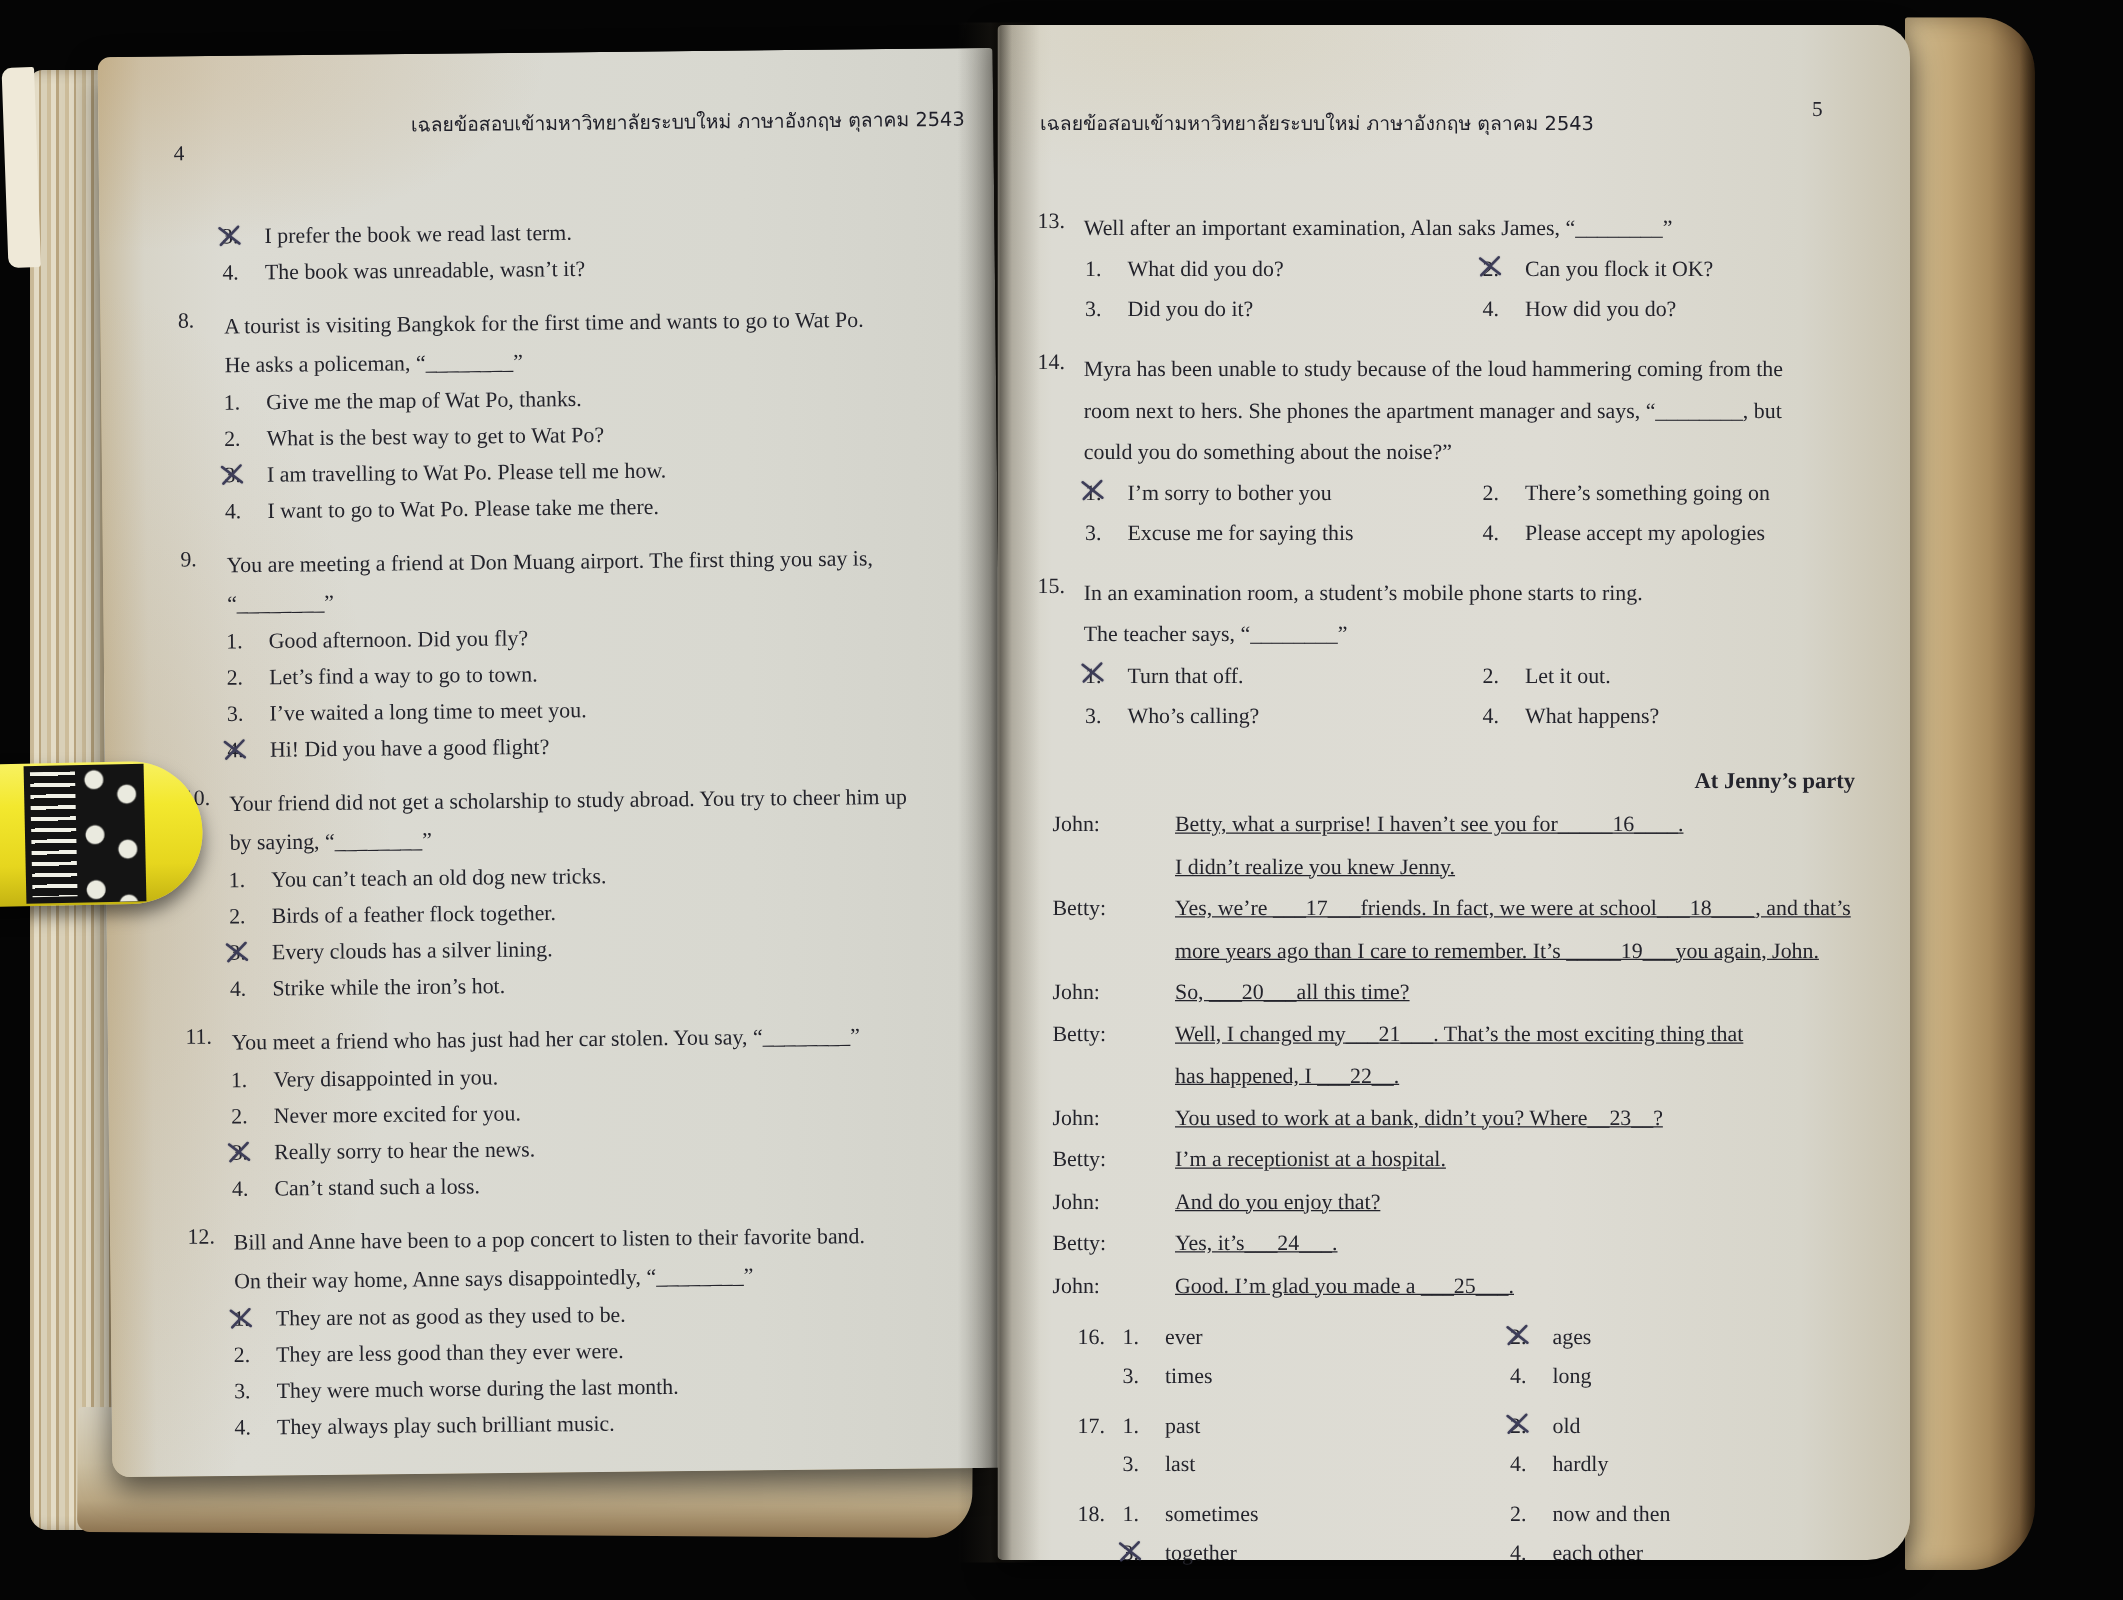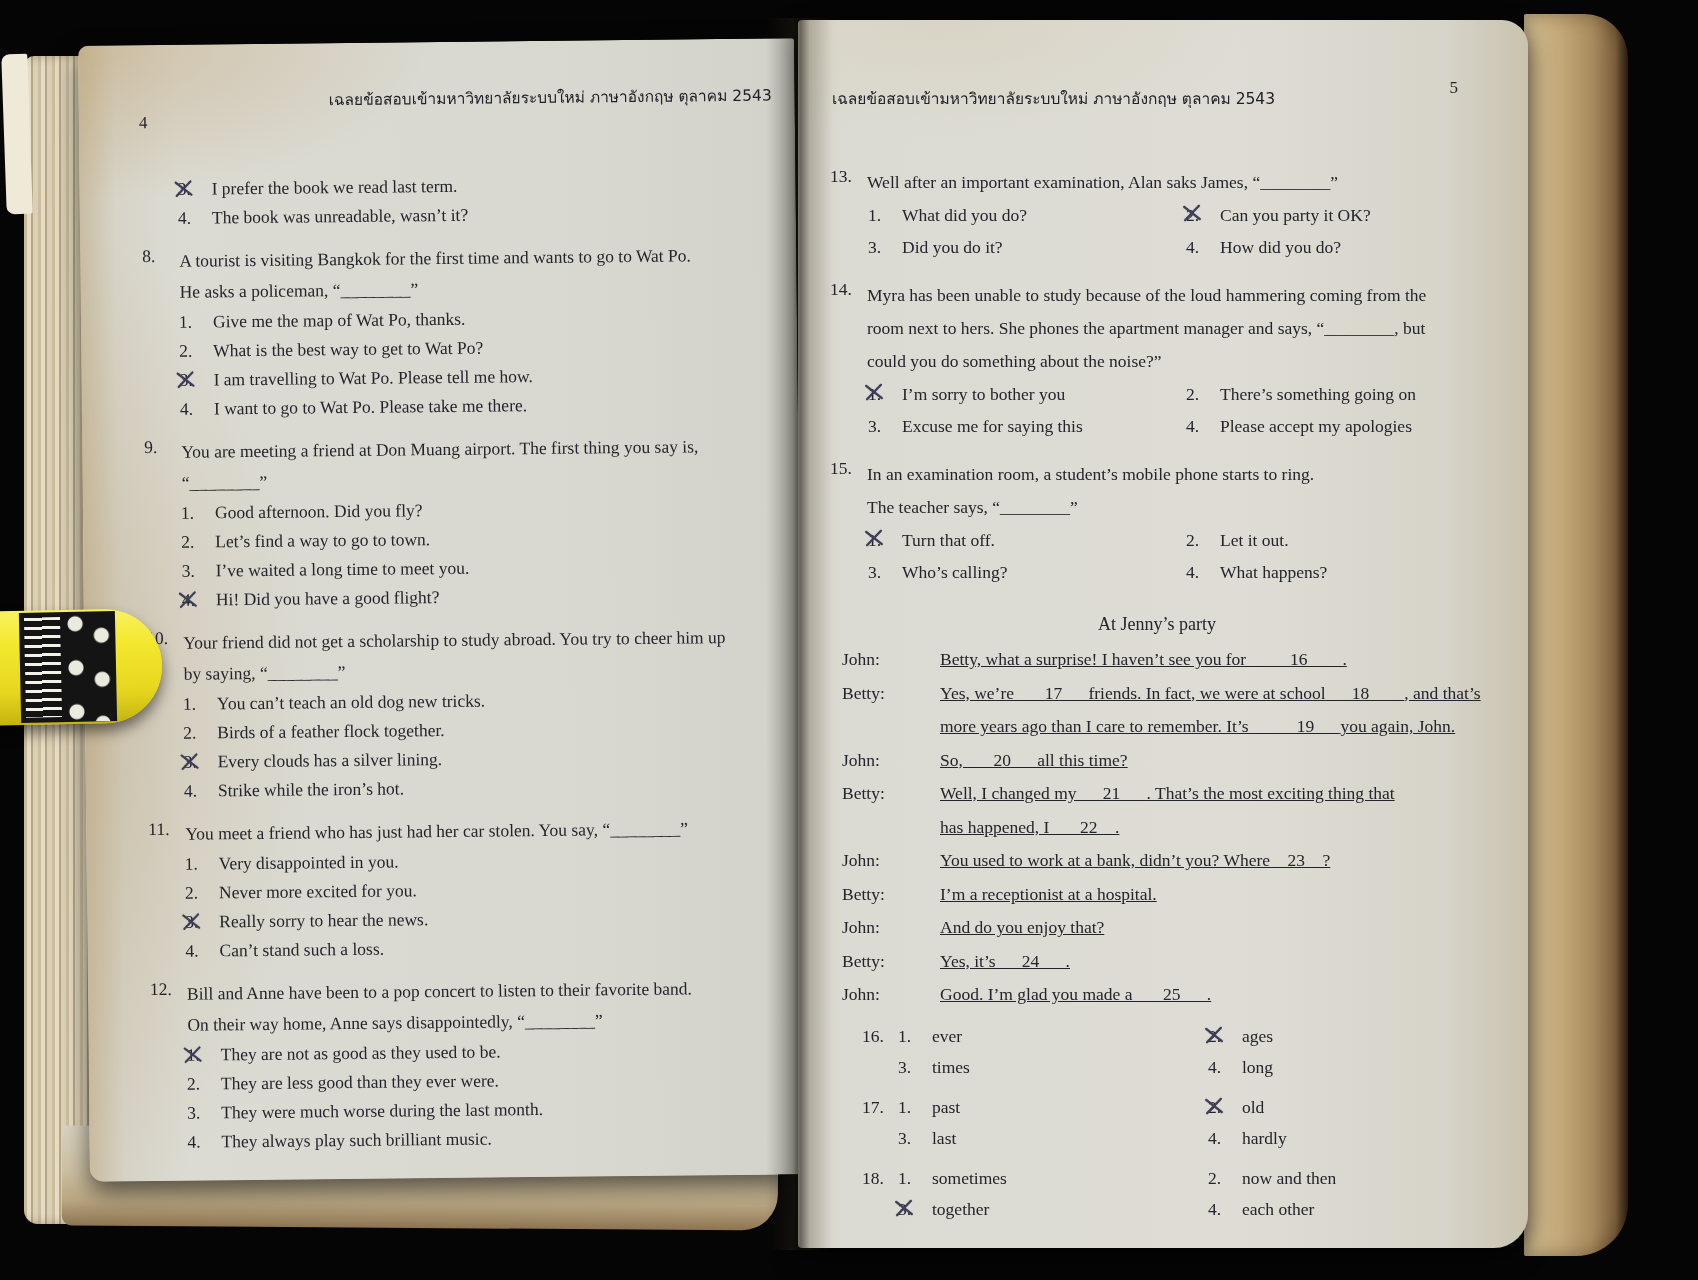--- a/index.html
+++ b/index.html
@@ -65,21 +65,21 @@
   .opt-text{flex:1;}
   .q-head{display:flex;margin-top:13px;}
   .q-num{flex:0 0 37px;}
   .stem-line{line-height:31px;}
 
   .cr .q-head{margin-top:16px;}
   .cr .stem-line{line-height:33px;}
   .optrow2{display:grid;grid-template-columns:318px 1fr;margin-left:38px;line-height:32px;}
   .optcell{display:flex;}
 
-  .dlg-title{text-align:center;font-weight:normal;font-size:18px;margin:26px 0 8px;}
+  .dlg-title{text-align:right;font-weight:bold;font-size:18px;margin:26px 0 8px;}
   .dlg-row{display:flex;line-height:33.5px;}
   .dlg-speaker{flex:0 0 98px;padding-left:12px;font-family:Liberation Serif, serif;}
   .dlg-text{flex:1;text-decoration:underline;}
 
   .vgroup{margin-top:9px;margin-left:32px;}
   .vrow{display:grid;grid-template-columns:36px 310px 1fr;line-height:31px;}
   .vcell{display:flex;}
 
   
   .crossed::before,.crossed::after{content:"";position:absolute;left:-5px;top:13px;width:22px;height:2px;
@@ -251,21 +251,21 @@
                 <div class="stem-line">Well after an important examination, Alan saks James, “________”</div>
               </div>
             </div>
             <div class="optrow2">
               <div class="optcell">
                 <span class="opt-num">1.</span>
                 <span class="opt-text">What did you do?</span>
               </div>
               <div class="optcell">
                 <span class="opt-num crossed">2.</span>
-                <span class="opt-text">Can you party it OK?</span>
+                <span class="opt-text">Can you flock it OK?</span>
               </div>
             </div>
             <div class="optrow2">
               <div class="optcell">
                 <span class="opt-num">3.</span>
                 <span class="opt-text">Did you do it?</span>
               </div>
               <div class="optcell">
                 <span class="opt-num">4.</span>
                 <span class="opt-text">How did you do?</span>
@@ -330,20 +330,24 @@
                 <span class="opt-text">What  happens?</span>
               </div>
             </div>
           </div>
         </div>
       <div class="dlg-title">At Jenny’s party</div>
       <div id="dialogue-lines">
           <div class="dlg-row">
             <span class="dlg-speaker">John:</span>
             <span class="dlg-text">Betty, what a surprise! I haven’t see you for_____16____.</span>
+          </div>
+          <div class="dlg-row">
+            <span class="dlg-speaker"></span>
+            <span class="dlg-text">I didn’t realize you knew Jenny.</span>
           </div>
           <div class="dlg-row">
             <span class="dlg-speaker">Betty:</span>
             <span class="dlg-text">Yes, we’re ___17___friends. In fact, we were at school___18____, and that’s</span>
           </div>
           <div class="dlg-row">
             <span class="dlg-speaker"></span>
             <span class="dlg-text">more years ago than I care to remember. It’s _____19___you again, John.</span>
           </div>
           <div class="dlg-row">

